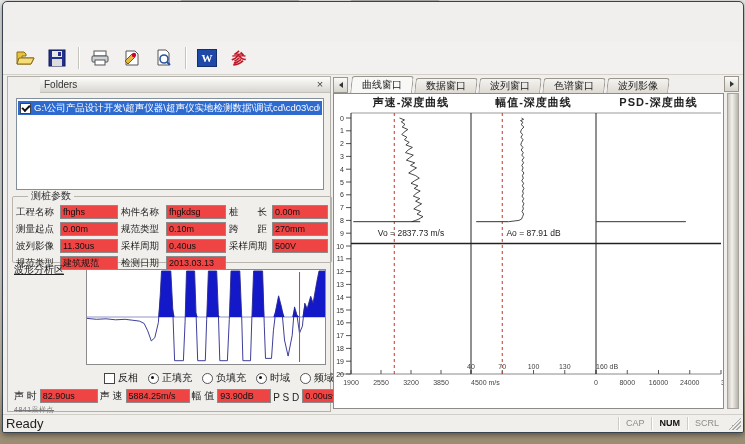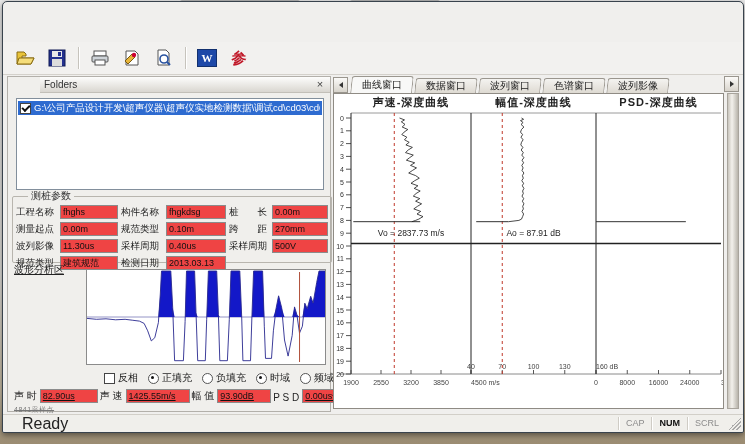--- a/index.html
+++ b/index.html
@@ -51,37 +51,37 @@
   .plabel{font-size:9.5px;color:#222;white-space:nowrap;overflow:hidden;}
   .tb{font-size:9px;color:#111;background:#ef4444;border:1px solid #8b8b8b;height:12px;line-height:12px;padding:0 2px;white-space:nowrap;overflow:hidden;}
   .wavelabel{position:absolute;left:6px;top:186px;font-size:10px;color:#222;text-decoration:underline;}
   .wavebox{position:absolute;left:78px;top:192px;width:240px;height:96px;background:#fff;border:1px solid #8b8b8b;box-sizing:border-box;}
   .ctrlrow1{position:absolute;left:96px;top:294px;right:4px;height:14px;display:flex;align-items:center;font-size:10px;color:#222;font-family:Liberation Serif, serif;}
   .ctrlrow1 .opt{display:flex;align-items:center;margin-right:10px;white-space:nowrap;}
   .radio{width:9px;height:9px;border:1px solid #555;border-radius:50%;background:#fff;position:relative;margin-right:3px;flex:0 0 auto;}
   .radio.on:after{content:"";position:absolute;left:2px;top:2px;width:3px;height:3px;border-radius:50%;background:#111;}
   .ctrlrow2{position:absolute;left:4px;top:310px;right:2px;height:16px;display:flex;align-items:flex-end;font-size:10px;color:#222;}
   .ctrlrow2 .flabel{margin:0 3px 0 2px;white-space:nowrap;}
-  .ctrlrow2 .tb{flex:0 0 auto;text-decoration:underline;}
+  .ctrlrow2 .tb{flex:0 0 auto;}
   .fineprint{position:absolute;left:6px;top:328px;font-size:7px;color:#777;letter-spacing:.5px;text-decoration:line-through;}
   
   .rightpanel{position:absolute;left:330px;top:74px;width:406px;height:336px;}
   .tabrow{position:absolute;left:0;top:0;right:0;height:17px;display:flex;align-items:flex-end;}
   .tscroll{width:13px;height:14px;border:1px solid #9a968e;background:linear-gradient(180deg,#fbfaf8,#d8d4cc);display:flex;align-items:center;justify-content:center;margin-right:3px;}
   .tscroll.right{position:absolute;right:0;bottom:1px;margin:0;}
   .tri-l{width:0;height:0;border-top:3px solid transparent;border-bottom:3px solid transparent;border-right:4px solid #333;}
   .tri-r{width:0;height:0;border-top:3px solid transparent;border-bottom:3px solid transparent;border-left:4px solid #333;}
   .tab{height:14px;line-height:14px;padding:0 10px;font-size:10px;color:#222;background:linear-gradient(180deg,#f4f3f0,#dedad2);border:1px solid #9a968e;border-bottom:none;border-radius:3px 3px 0 0;margin-right:2px;transform:skewX(-6deg);}
   .tab span{display:inline-block;transform:skewX(6deg);}
   .tab.active{background:#f8f8f7;height:16px;line-height:16px;}
   .chartarea{position:absolute;left:0;top:17px;width:391px;height:316px;background:#fff;border:1px solid #8f8b84;box-sizing:border-box;}
   .vscroll{position:absolute;right:0;top:17px;width:12px;height:316px;border:1px solid #a8a49c;background:linear-gradient(90deg,#c9c5bd,#f3f1ec 40%,#b8b4ab);box-sizing:border-box;}
   
   .statusbar{position:absolute;left:0;bottom:0;right:0;height:17px;background:#f0efeb;border-top:1px solid #d2cfc8;display:flex;align-items:center;border-radius:0 0 2px 2px;}
-  .statusleft{font-size:16px;color:#222;padding-left:3px;flex:1;margin-left:16px;}
+  .statusleft{font-size:13px;color:#222;padding-left:3px;flex:1;}
   .scell{font-size:9px;padding:0 7px;height:13px;line-height:13px;border-left:1px solid #cfccc5;box-shadow:inset 1px 0 0 #fff;color:#8c8c8c;}
   .scell.on{color:#111;font-weight:bold;}
   .grip{width:13px;height:13px;margin:0 2px 0 2px;background:
     linear-gradient(135deg,transparent 50%,#aaa 50%,#aaa 55%,transparent 55%,transparent 65%,#aaa 65%,#aaa 70%,transparent 70%,transparent 80%,#aaa 80%,#aaa 85%,transparent 85%);}
 </style>
 </head>
 <body>
 
 <div id="stage">
   <div class="smudge" style="left:180px;width:120px"></div>
@@ -205,21 +205,21 @@
           </span>
         <span class="opt" style="margin-right:0">
             <span class="radio"></span>
             <span>频域</span>
           </span>
       </div>
       <div class="ctrlrow2">
         <span class="flabel">声 时</span>
         <span class="tb" style="width:52px">82.90us</span>
         <span class="flabel">声 速</span>
-        <span class="tb" style="width:58px">1425.55m/s</span>
+        <span class="tb" style="width:58px">5884.25m/s</span>
         <span class="flabel">幅 值</span>
         <span class="tb" style="width:48px">93.90dB</span>
         <span class="flabel">P S D</span>
         <span class="tb" style="width:52px">0.00us^2/m</span>
       </div>
       <div class="fineprint">4841采样点</div>
     </div>
 
     <div class="rightpanel">
       <div class="tabrow">

